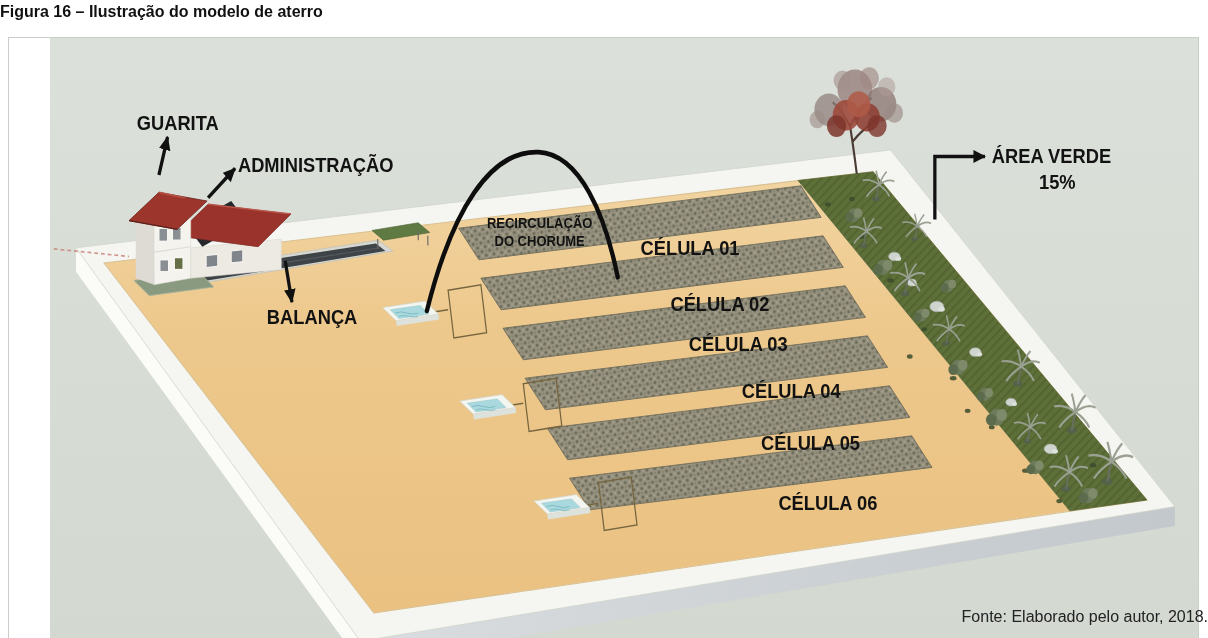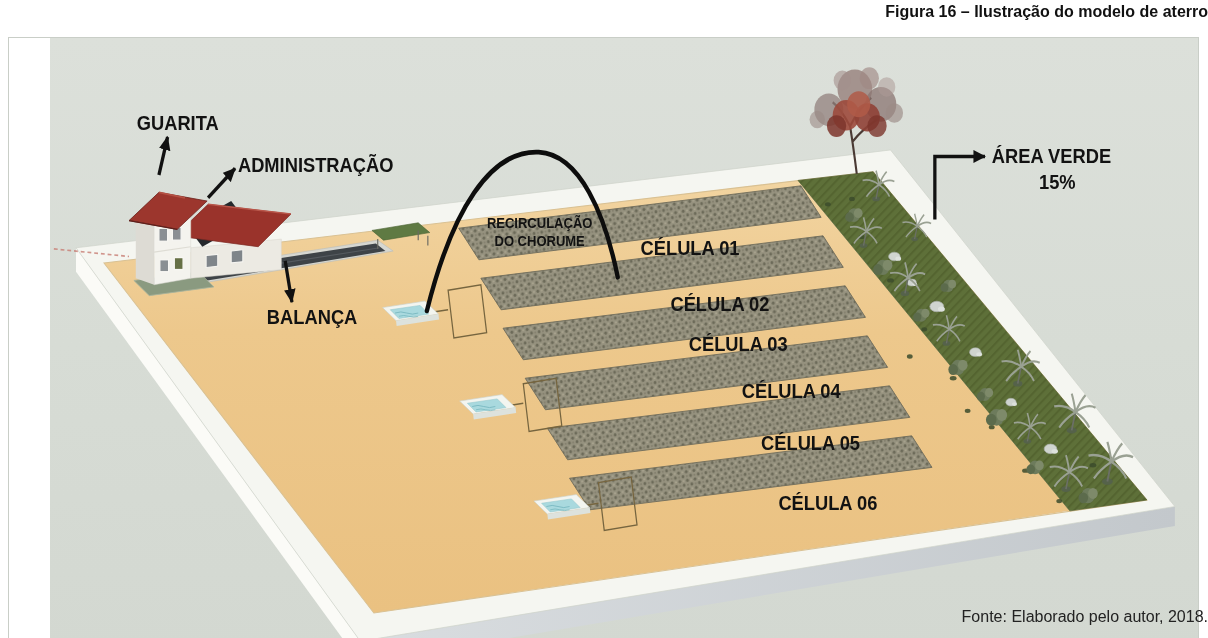--- a/index.html
+++ b/index.html
@@ -1,18 +1,18 @@
 <!DOCTYPE html>
 <html><head>
 <meta charset="utf-8">
 <style>
   html,body{margin:0;padding:0;background:#ffffff;}
   .page{position:relative;width:1208px;height:638px;background:#ffffff;overflow:hidden;
         font-family:"Liberation Sans", sans-serif;}
-  .fig-title{position:absolute;top:3px;left:0;width:100%;text-align:right;
+  .fig-title{position:absolute;top:3px;left:0;width:100%;text-align:left;
              font-size:16px;font-weight:bold;color:#111;}
   .fig-canvas{position:absolute;left:8px;top:37px;width:1191px;height:614px;
               border:1px solid #c9cec7;box-sizing:border-box;padding-left:41px;}
   .fig-canvas svg{display:block;width:100%;height:100%;}
   .fig-caption{position:absolute;top:608px;left:0;width:100%;text-align:right;
                font-size:16px;color:#222;}
   text{font-family:"Liberation Sans", sans-serif;fill:#121212;}
   .lbl{font-weight:bold;font-size:19px;}
   .lbl-small{font-weight:bold;font-size:13.5px;}
   .cell-lbl{font-weight:bold;font-size:19px;}

